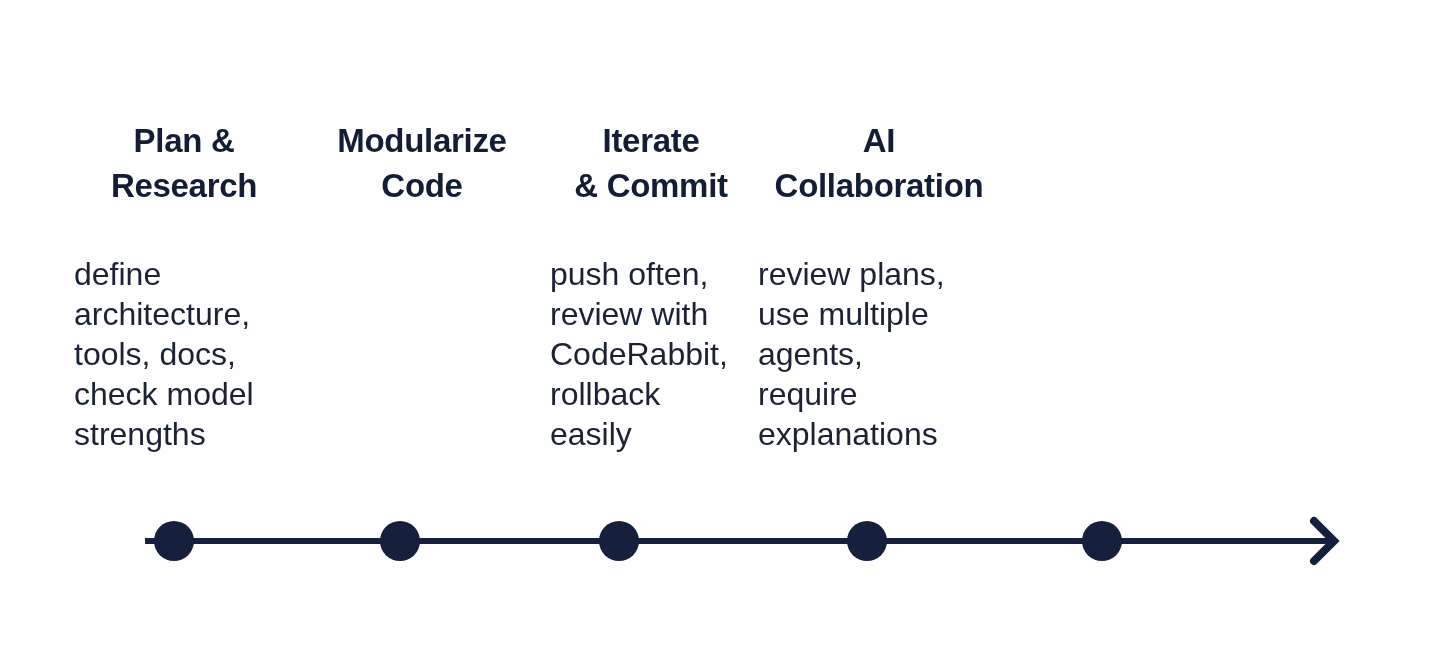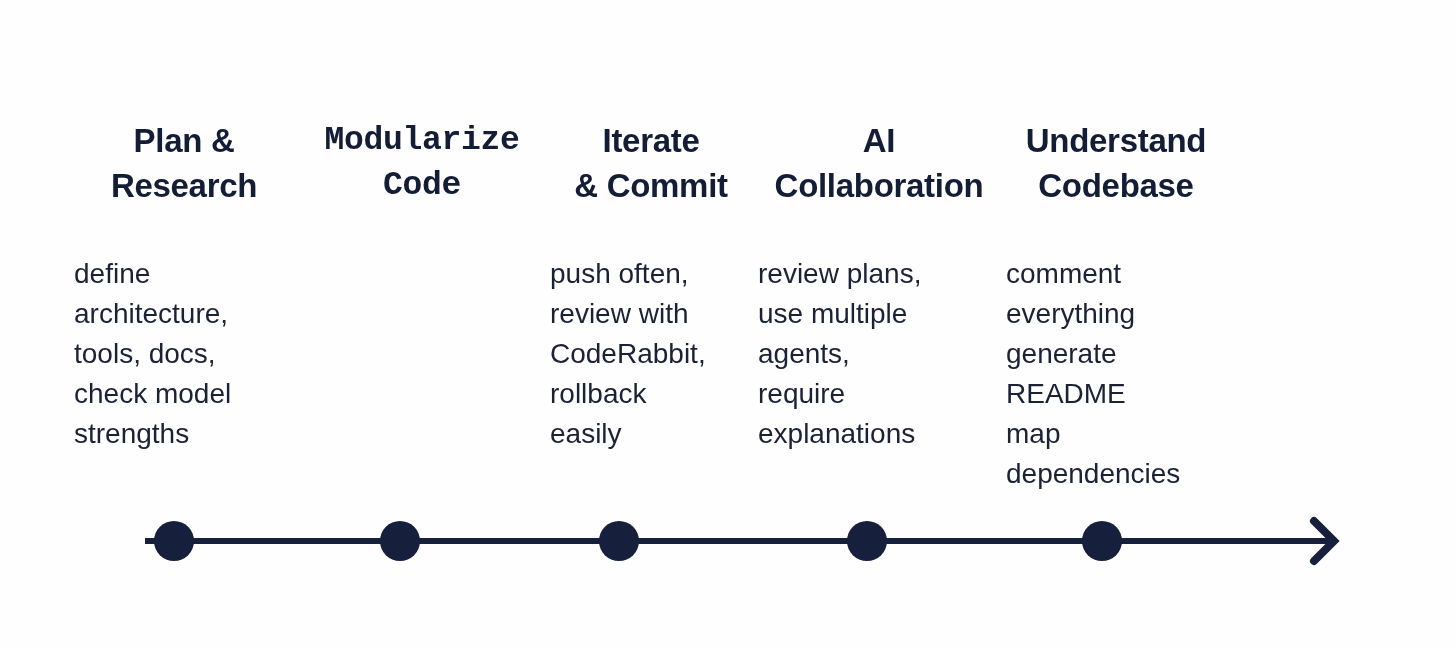--- a/index.html
+++ b/index.html
@@ -33,42 +33,42 @@
     display: flex;
     align-items: flex-start;
   }
 
   .stage {
     box-sizing: border-box;
     padding-right: 6px;
   }
   .stage-0 { width: 226px; }
   .stage-1 { width: 212px; }
-  .stage-2 { width: 250px; font-family: Liberation Mono, monospace; }
+  .stage-2 { width: 250px; }
   .stage-3 { width: 248px; }
   .stage-4 { width: 208px; }
   .stage-5 { width: 226px; }
 
   .stage-title {
     font-size: 33px;
     font-weight: bold;
     line-height: 45px;
     letter-spacing: -0.3px;
     text-align: center;
     color: #131d35;
     margin: 0;
     white-space: pre-line;
   }
   
   .stage-2 .stage-title,
   .stage-3 .stage-title,
   .stage-5 .stage-title { white-space: pre-line; }
 
   .stage-desc {
-    font-size: 28px;
+    font-size: 32px;
     line-height: 40px;
     text-align: left;
     color: #1b2235;
     margin: 46px 0 0 0;
     white-space: pre-line;
     font-weight: 400;
   }
 
   
   .timeline {
@@ -116,30 +116,20 @@
     <div class="stage stage-3">
       <div class="stage-title">AI
 Collaboration</div>
       <div class="stage-desc">review plans,
 use multiple
 agents,
 require
 explanations</div>
     </div>
 
-    <div class="stage stage-5">
-      <div class="stage-title">Understand
-Codebase</div>
-      <div class="stage-desc">comment
-everything
-generate
-README
-map
-dependencies</div>
-    </div>
 
   </div>
 
   <div class="timeline">
     <svg width="1456" height="75" viewBox="0 0 1456 75" xmlns="http://www.w3.org/2000/svg">
       <g id="tl-group" fill="#16203c" stroke="#16203c">
         <line id="tl-line" x1="133" y1="36" x2="1322" y2="36" stroke-width="6" stroke-linecap="butt"></line>
         <polyline id="tl-arrow" points="1302,16 1322,36 1302,56" fill="none" stroke-width="8" stroke-linecap="round" stroke-linejoin="miter"></polyline>
         <g id="tl-nodes">
             <circle cx="162" cy="36" r="20" stroke="none"></circle>

